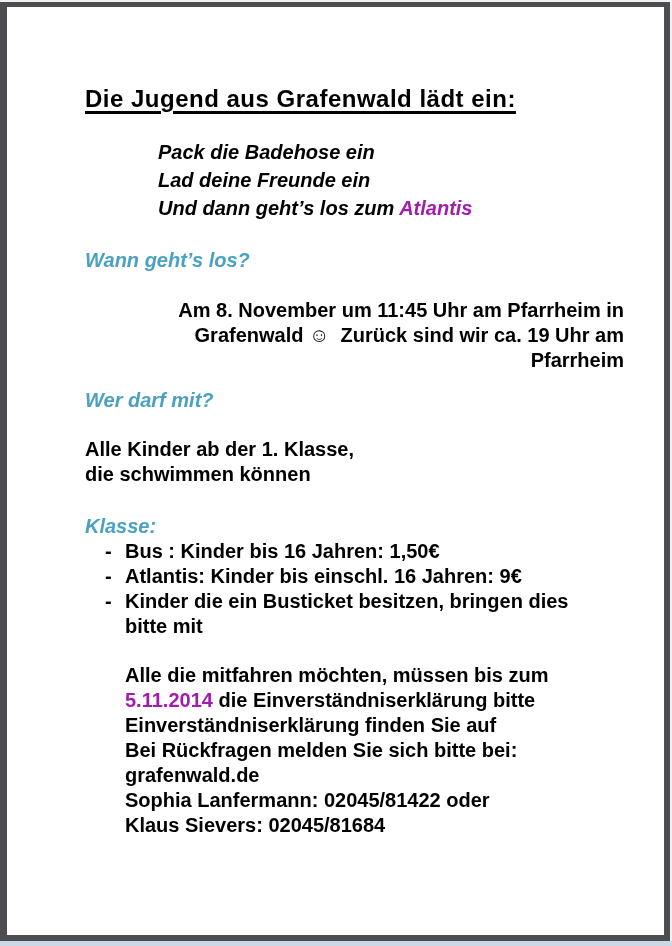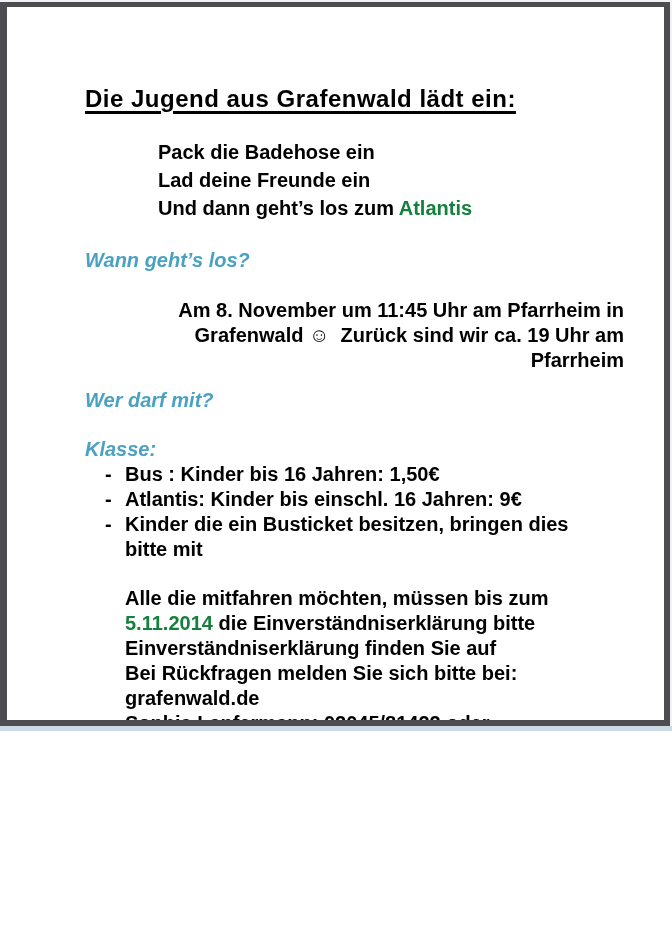--- a/index.html
+++ b/index.html
@@ -1,21 +1,21 @@
 <!DOCTYPE html>
 <html><head>
 <meta charset="utf-8">
 <style>
   * { box-sizing: border-box; }
   html, body { margin: 0; padding: 0; background: #ffffff; }
 
   .viewport {
     position: relative;
     width: 672px;
-    height: 731px;
+    height: 946px;
     background: #f1f1f1;
     font-family: "Liberation Sans", "DejaVu Sans", sans-serif;
     font-weight: bold;
     color: #000000;
     overflow: hidden;
   }
 
   .frame {
     position: absolute;
     top: 2px; left: 0; right: 2px; bottom: 5px;
@@ -45,38 +45,39 @@
     margin: 0 0 25px 0;
     letter-spacing: 0.5px;
     text-decoration: underline;
     text-decoration-thickness: 2.5px;
     text-underline-offset: 4px;
   }
 
   .poem {
     margin: 0 0 26px 73px;
     line-height: 28px;
+    font-style: italic;
   }
 
   .bl { display: block; white-space: pre; }
 
   .accent-heading {
     color: #4aa1c2;
     font-size: 20px;
     line-height: 25px;
     margin: 0;
     font-style: italic;
   }
   .h-wann { margin-bottom: 25px; }
   .h-wer  { margin-bottom: 24px; }
 
   .par-when { margin: 0 0 15px 0; text-align: right; }
   .par-who  { margin: 0 0 27px 0; }
 
-  .accent-light { color: #15803d; text-align: right; }
+  .accent-light { color: #a21caf; text-align: right; }
 
   .smiley {
     font-weight: 400;
     font-size: 20px;
   }
 
   .price-block { margin: 0 0 24px 0; }
   .bullet-row {
     display: flex;
     margin-left: 20px;
@@ -104,20 +105,24 @@
       <h2 class="accent-heading h-wann">Wann geht’s los?</h2>
 
       <p class="par-when">
         <span class="bl">Am 8. November um 11:45 Uhr am Pfarrheim in</span>
         <span class="bl"><span>Grafenwald </span><span class="smiley">☺</span><span>  Zurück sind wir ca. 19 Uhr am</span></span>
         <span class="bl">Pfarrheim</span>
       </p>
 
       <h2 class="accent-heading h-wer">Wer darf mit?</h2>
 
+      <p class="par-who">
+        <span class="bl">Alle Kinder ab der 1. Klasse,</span>
+        <span class="bl">die schwimmen können</span>
+      </p>
 
       <div class="price-block">
         <h2 class="accent-heading">Klasse:</h2>
         <div class="bullet-row">
           <span class="bullet-dash">-</span>
           <span class="bullet-text">Bus : Kinder bis 16 Jahren: 1,50€</span>
         </div>
         <div class="bullet-row">
           <span class="bullet-dash">-</span>
           <span class="bullet-text">Atlantis: Kinder bis einschl. 16 Jahren: 9€</span>

